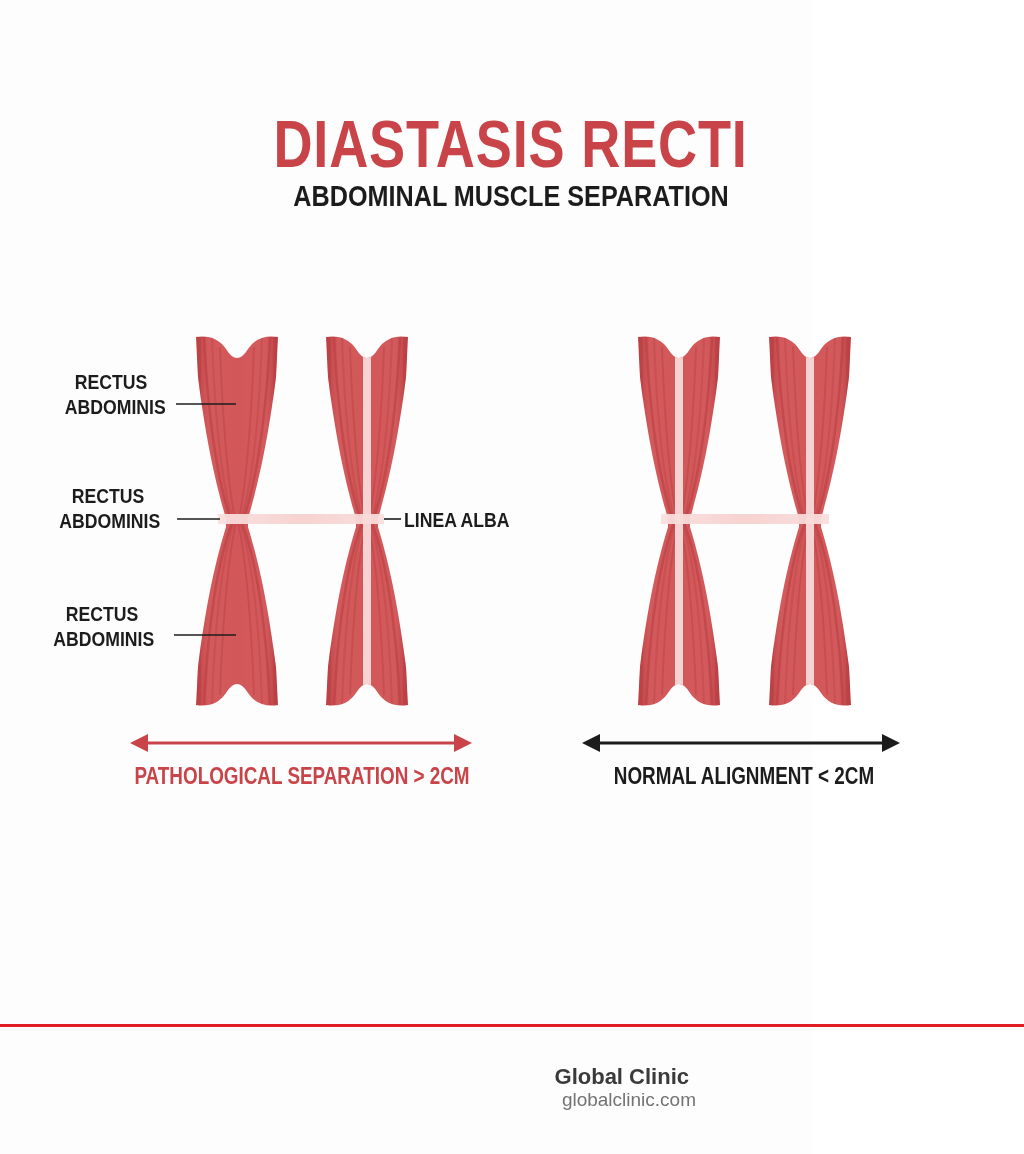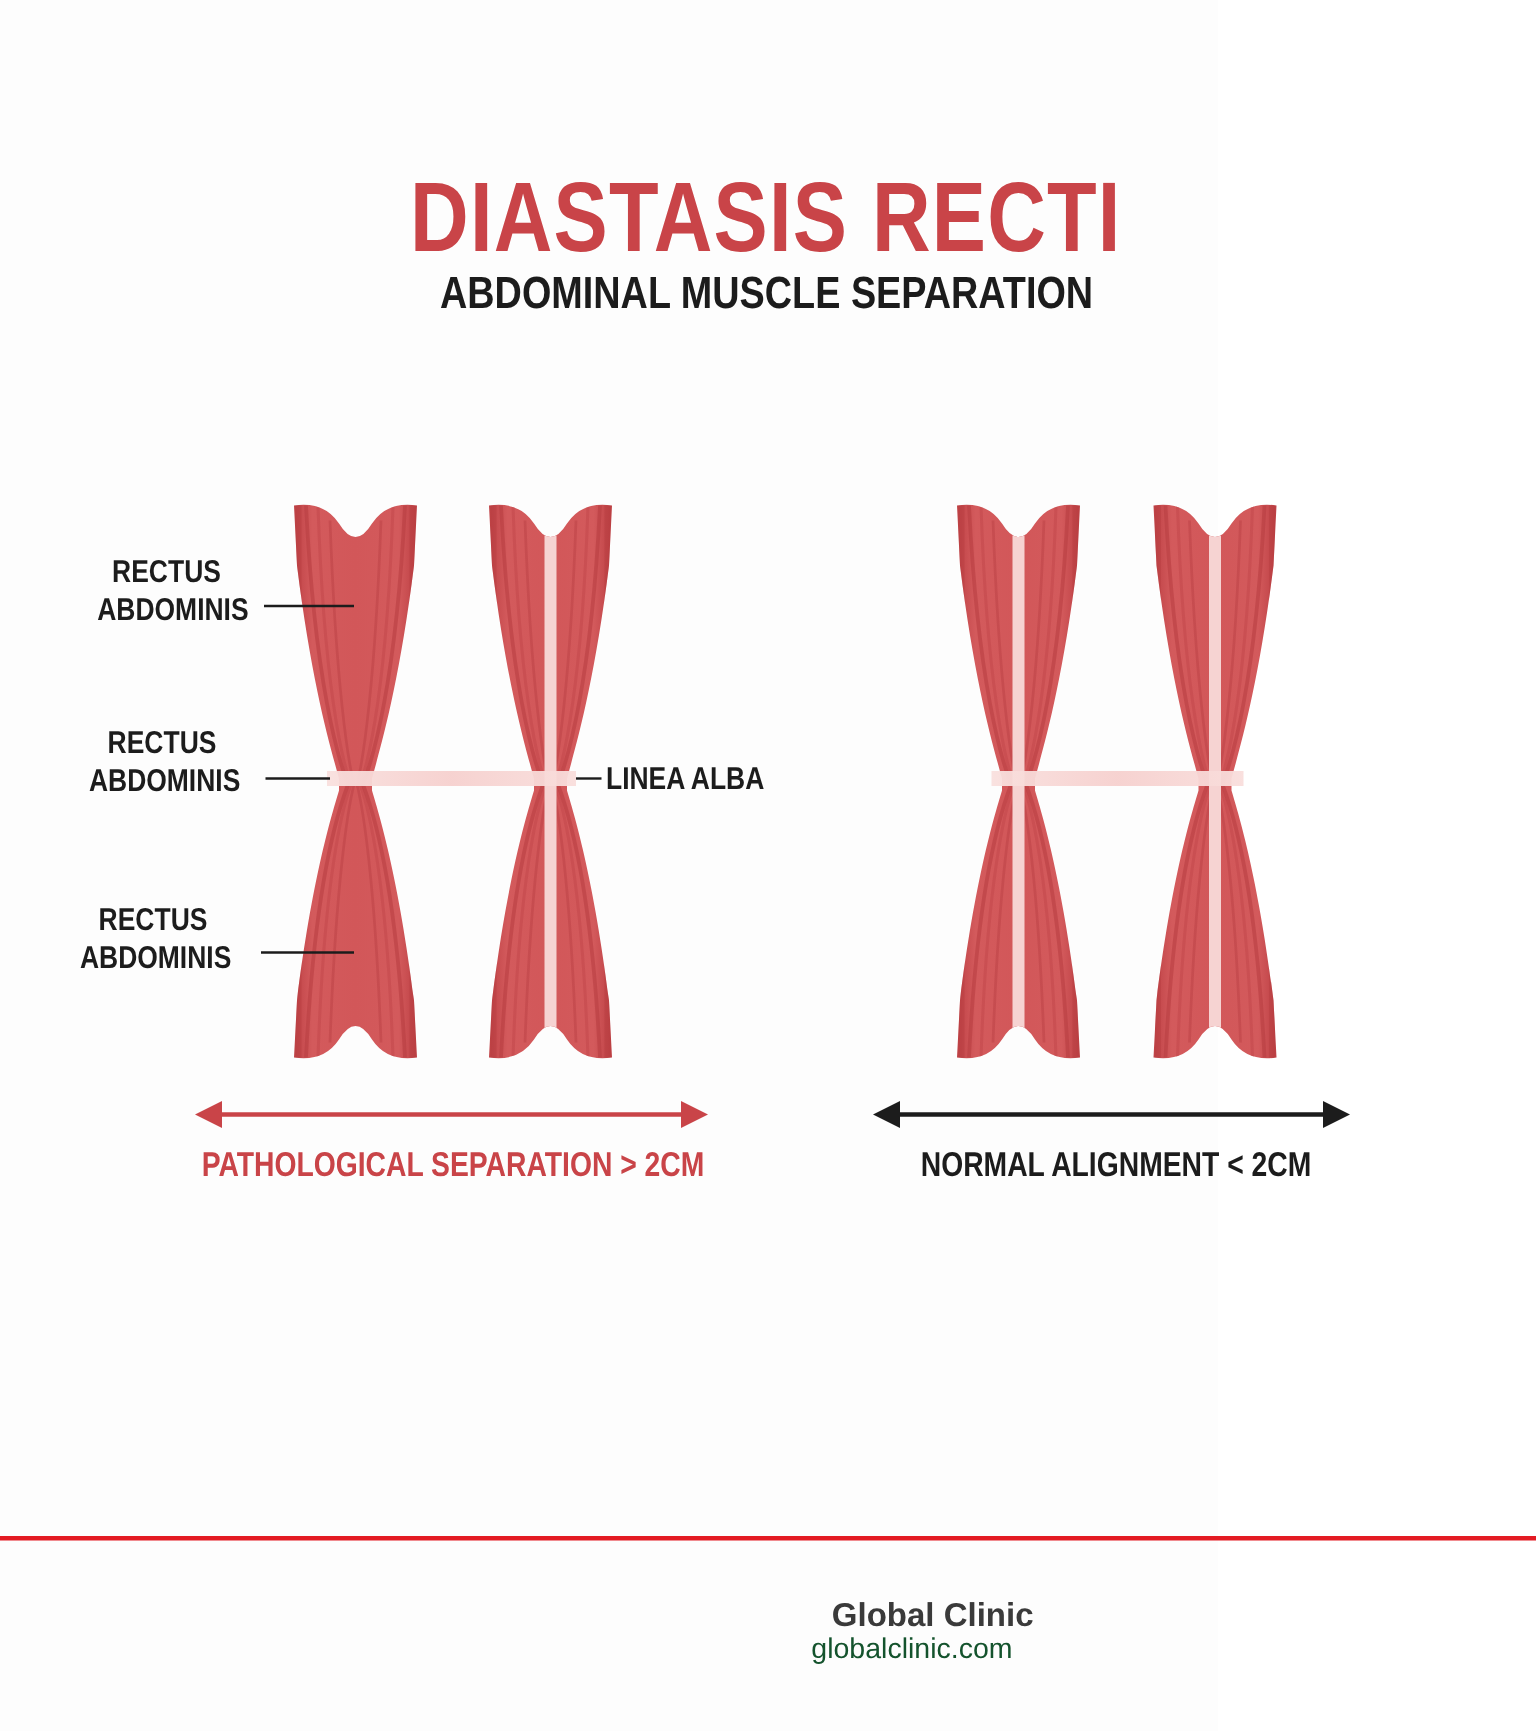--- a/index.html
+++ b/index.html
@@ -85,25 +85,25 @@
       top: 1064px;
       font-family: "Liberation Sans", sans-serif;
       font-weight: 700;
       font-size: 22px;
       color: #3a3a3a;
       text-align: center;
       white-space: nowrap;
     }
     .brand-url {
       position: absolute;
-      right: 137px;
+      right: 116px;
       top: 1089px;
       font-family: "Liberation Sans", sans-serif;
       font-size: 19px;
-      color: #14532d;
+      color: #737373;
       text-align: right;
       white-space: nowrap;
     }
   </style>
 </head>
 <body>
 
 <div class="canvas">
 
   <div class="title">DIASTASIS RECTI</div>

